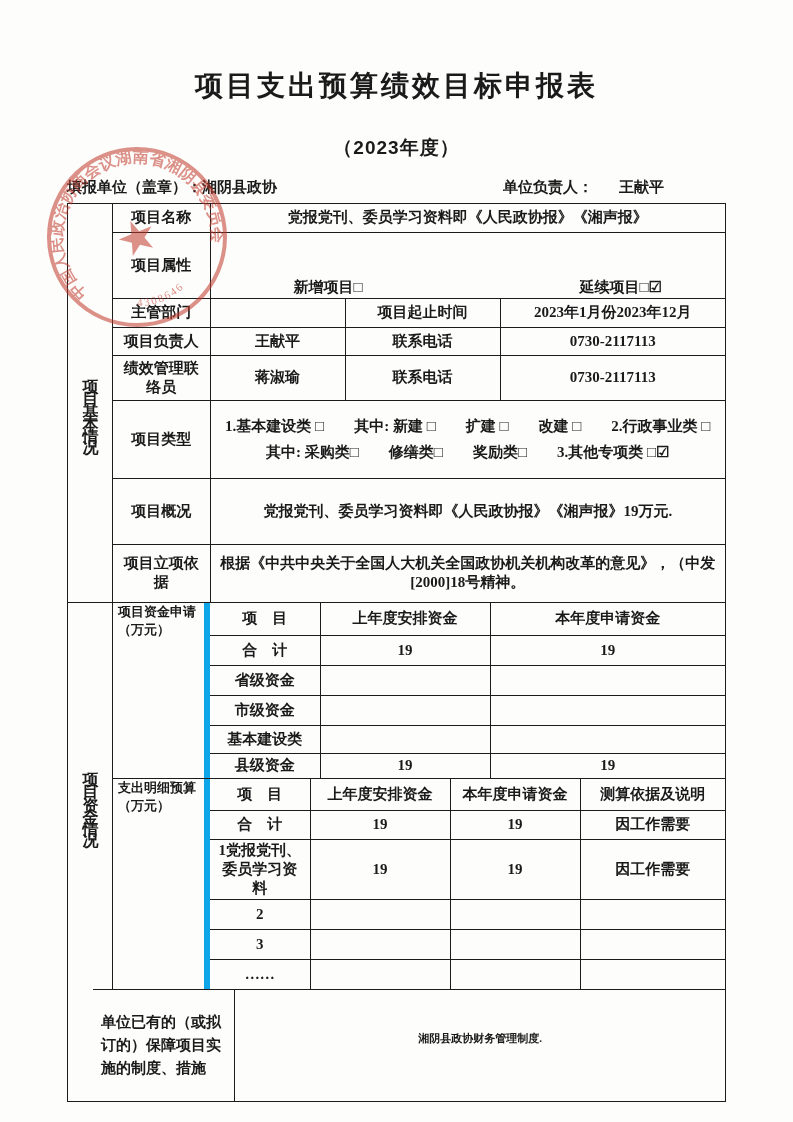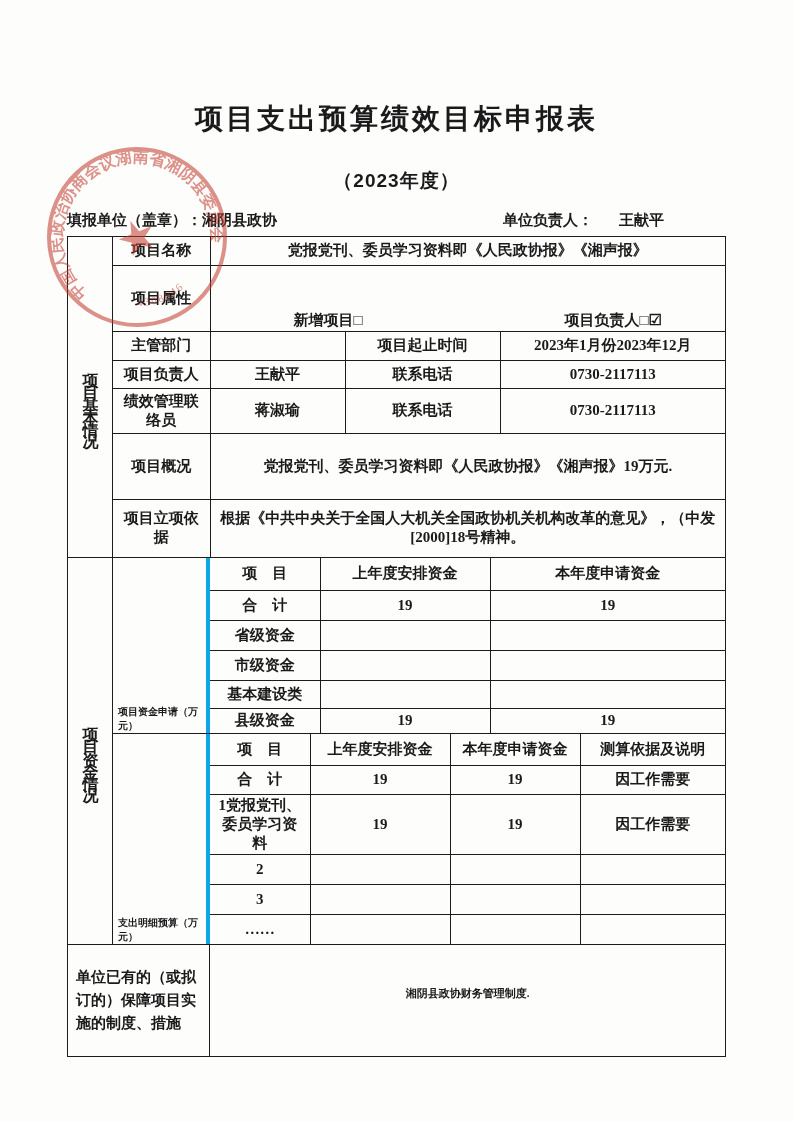--- a/index.html
+++ b/index.html
@@ -5,21 +5,21 @@
   * { margin: 0; padding: 0; box-sizing: border-box; }
   body { background: #e8e8e8; font-family: "Liberation Serif", "DejaVu Serif", serif; color: #1a1a1a; }
   .page {
     position: relative;
     width: 793px; height: 1122px;
     margin: 0 auto;
     background: #fdfdfc;
     overflow: hidden;
   }
   .title {
-    padding-top: 100px;
+    padding-top: 67px;
     text-align: center;
     font-family: "Liberation Sans", "DejaVu Sans", sans-serif;
     font-weight: 700;
     font-size: 28px;
     letter-spacing: 3px;
   }
   .subtitle {
     margin-top: 30px;
     text-align: center;
     font-family: "Liberation Sans", "DejaVu Sans", sans-serif;
@@ -73,30 +73,30 @@
   table.grid-table td:last-child { border-right: none; }
   table.grid-table tr:last-child td { border-bottom: none; }
   td.tl { text-align: left; }
   td.type-cell { line-height: 1.75; }
   .attr-flex { display: flex; justify-content: space-between; padding: 0 58px 0 78px; margin-top: 44px; }
 
   .row-flex { display: flex; }
   .row-flex + .row-flex { border-top: 1px solid #1c1c1c; }
   .sub-label {
     flex: 0 0 97px;
-    border-right: 4px solid #0ea5e9;
-    display: flex; align-items: flex-end;
+    border-right: 6px solid #0ea5e9;
+    display: flex; align-items: flex-start;
     padding: 0 5px;
-    font-size: 10px;
+    font-size: 13px;
     text-align: left;
     word-break: break-all;
   }
   .tbl-wrap { flex: 1; min-width: 0; }
 
-  .bottom-row { min-height: 112px; }
+  .bottom-row { min-height: 112px; margin-left: 25px; }
   .bottom-label {
     flex: 0 0 142px;
     border-right: 1px solid #1c1c1c;
     display: flex; align-items: center;
     padding: 4px 8px;
     font-size: 15px;
     line-height: 1.55;
     word-break: break-all;
   }
   .bottom-value {
@@ -164,41 +164,45 @@
           <tbody>
               <tr style="height:28px">
             <td>项目名称</td>
             <td colspan="3">党报党刊、委员学习资料即《人民政协报》《湘声报》</td>
           </tr>
           <tr style="height:28px">
             <td>项目属性</td>
             <td colspan="3">
               <div class="attr-flex">
                 <span>新增项目□</span>
-                <span>项目负责人□☑</span>
+                <span>延续项目□☑</span>
               </div>
             </td>
           </tr>
           <tr style="height:29px">
             <td>主管部门</td>
             <td></td>
             <td>项目起止时间</td>
             <td>2023年1月份2023年12月</td>
           </tr>
           <tr style="height:28px">
             <td>项目负责人</td>
             <td>王献平</td>
             <td>联系电话</td>
             <td>0730-2117113</td>
           </tr>
           <tr style="height:45px">
             <td class="tl">绩效管理联络员</td>
             <td>蒋淑瑜</td>
             <td>联系电话</td>
             <td>0730-2117113</td>
+          </tr>
+          <tr style="height:78px">
+            <td>项目类型</td>
+            <td colspan="3" class="tl type-cell">1.基本建设类 □　　其中: 新建 □　　扩建 □　　改建 □　　2.行政事业类 □　　其中: 采购类□　　修缮类□　　奖励类□　　3.其他专项类 □☑</td>
           </tr>
           <tr style="height:66px">
             <td>项目概况</td>
             <td colspan="3" class="tl">党报党刊、委员学习资料即《人民政协报》《湘声报》19万元.</td>
           </tr>
           <tr style="height:58px">
             <td class="tl">项目立项依据</td>
             <td colspan="3" class="tl">根据《中共中央关于全国人大机关全国政协机关机构改革的意见》，（中发[2000]18号精神。</td>
           </tr>
         </tbody>

